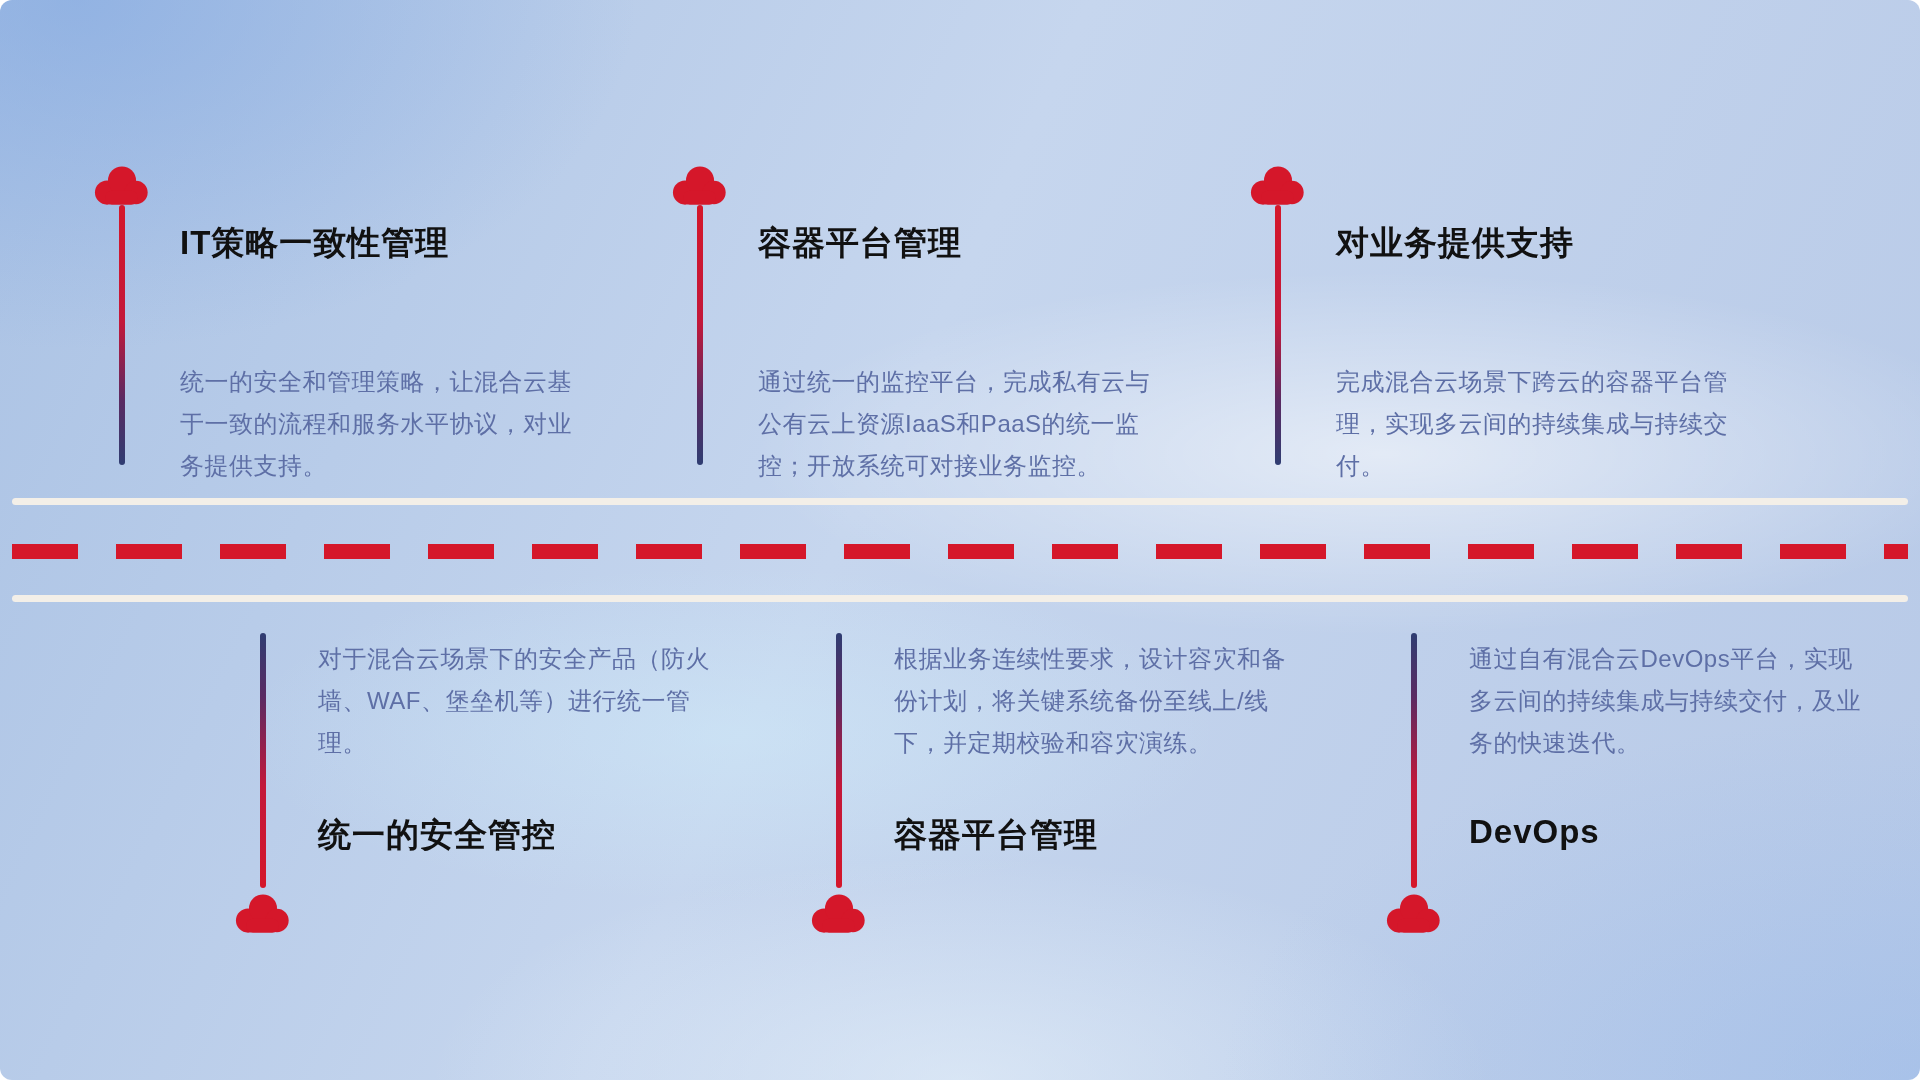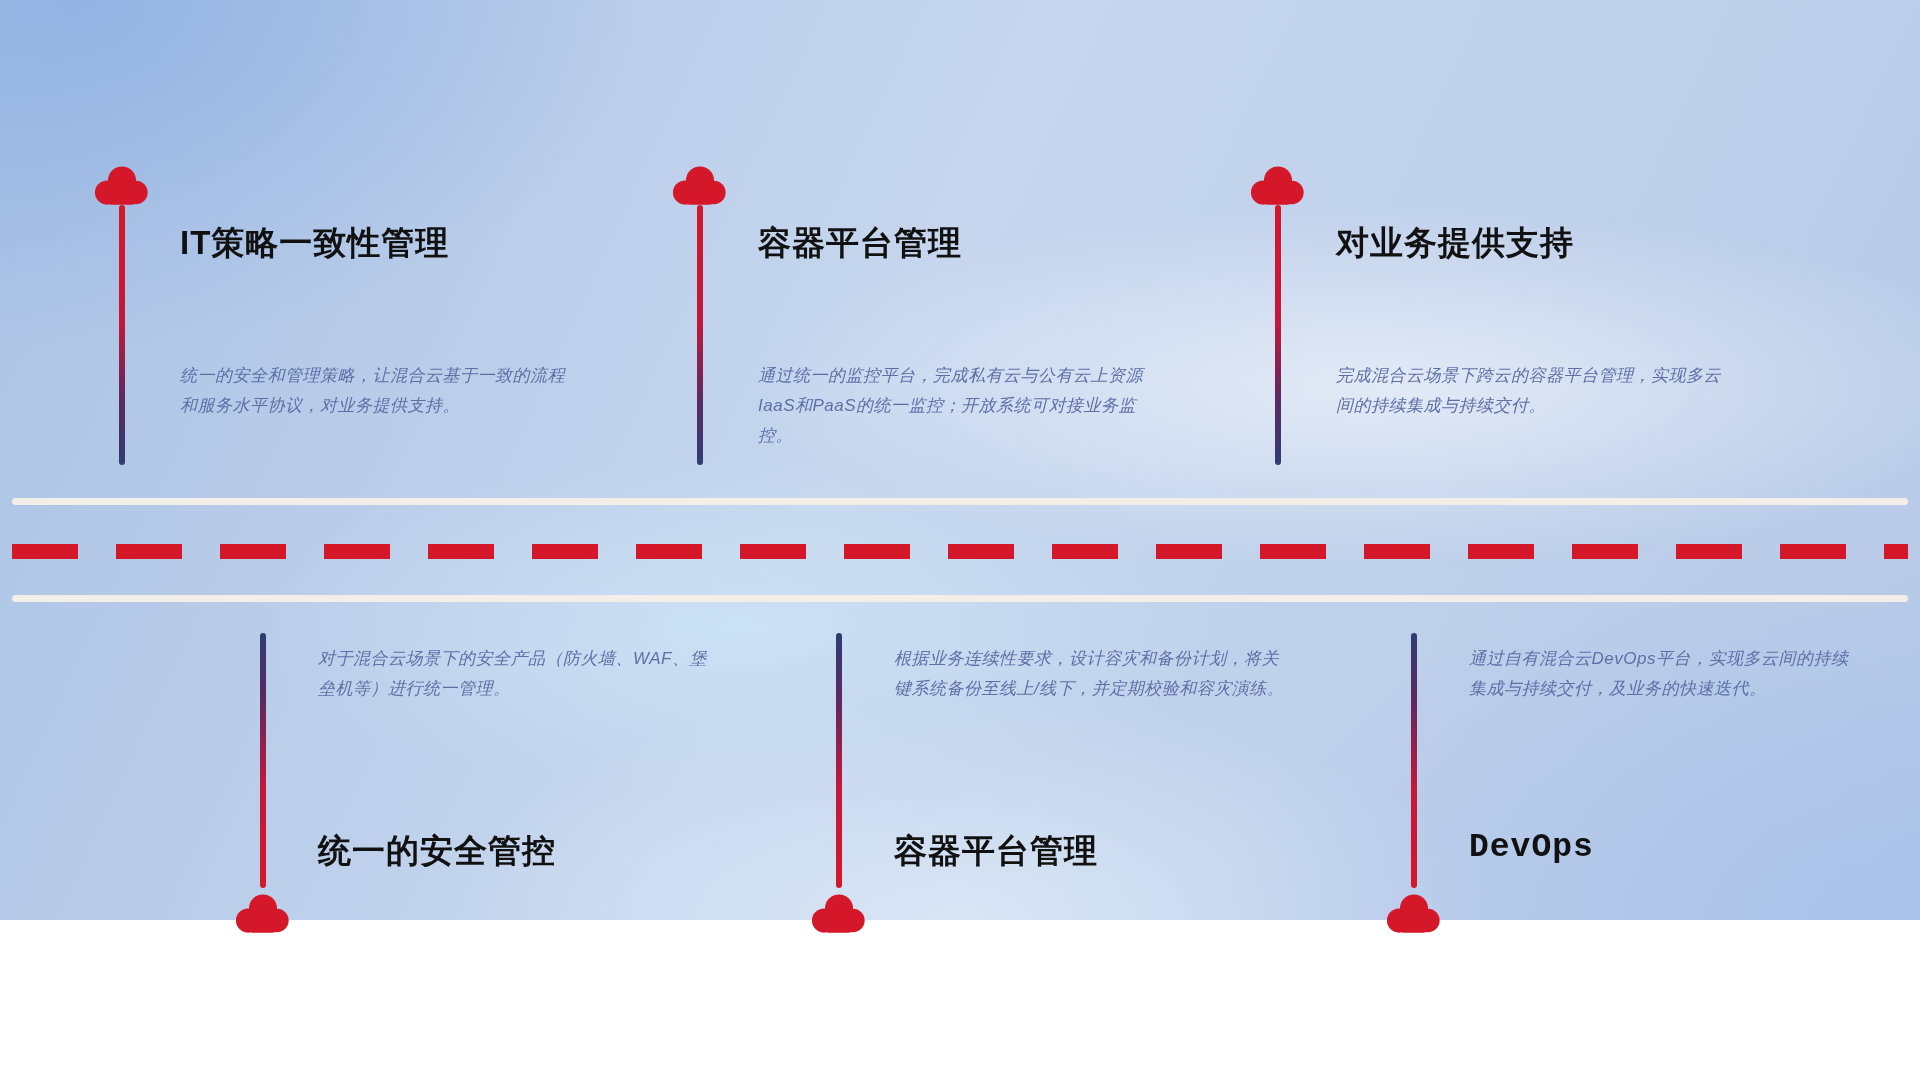--- a/index.html
+++ b/index.html
@@ -7,28 +7,29 @@
   html, body {
     width: 1920px;
     height: 1080px;
     overflow: hidden;
     font-family: "Liberation Sans", "DejaVu Sans", sans-serif;
   }
 
   .canvas {
     position: relative;
     width: 1920px;
-    height: 920px;
+    height: 1080px;
     background:
       radial-gradient(900px 260px at 72% 42%, rgba(255,255,255,0.55), transparent 70%),
       radial-gradient(700px 240px at 38% 68%, rgba(208,236,250,0.50), transparent 70%),
       radial-gradient(800px 500px at 4% 0%, rgba(125,165,225,0.55), transparent 70%),
       radial-gradient(1000px 520px at 100% 100%, rgba(150,185,235,0.45), transparent 70%),
       radial-gradient(760px 320px at 50% 100%, rgba(235,245,252,0.55), transparent 70%),
       linear-gradient(115deg, #aac2e4 0%, #c6d6ee 45%, #b7c9e7 100%);
+    border-radius: 12px;
   }
 
   
   .road {
     position: absolute;
     left: 12px;
     right: 12px;
     top: 498px;
     height: 104px;
   }
@@ -95,33 +96,32 @@
 
   .title {
     position: absolute;
     white-space: nowrap;
     font-size: 33px;
     font-weight: 700;
     color: #111111;
     letter-spacing: 1px;
   }
   .item.top .title    { left: 58px; top: 56px; }
-  .item.bottom .title { left: 55px; top: 196px; font-family: Liberation Mono, monospace; }
+  .item.bottom .title { left: 55px; top: 180px; }
 
   .desc {
     position: absolute;
     width: 396px;
-    font-size: 17px;
-    line-height: 30px;
+    font-size: 24px;
+    line-height: 42px;
     color: #5e6fa6;
     letter-spacing: 0.5px;
-    font-style: italic;
   }
   .item.top .desc    { left: 58px; top: 196px; }
-  .item.bottom .desc { left: 55px; top: 11px; }
+  .item.bottom .desc { left: 55px; top: 5px; }
 </style>
 </head>
 <body>
 
 <div class="canvas">
 
   <div class="road">
     <div class="road-line top"></div>
     <div class="road-dashes"></div>
     <div class="road-line bottom"></div>

